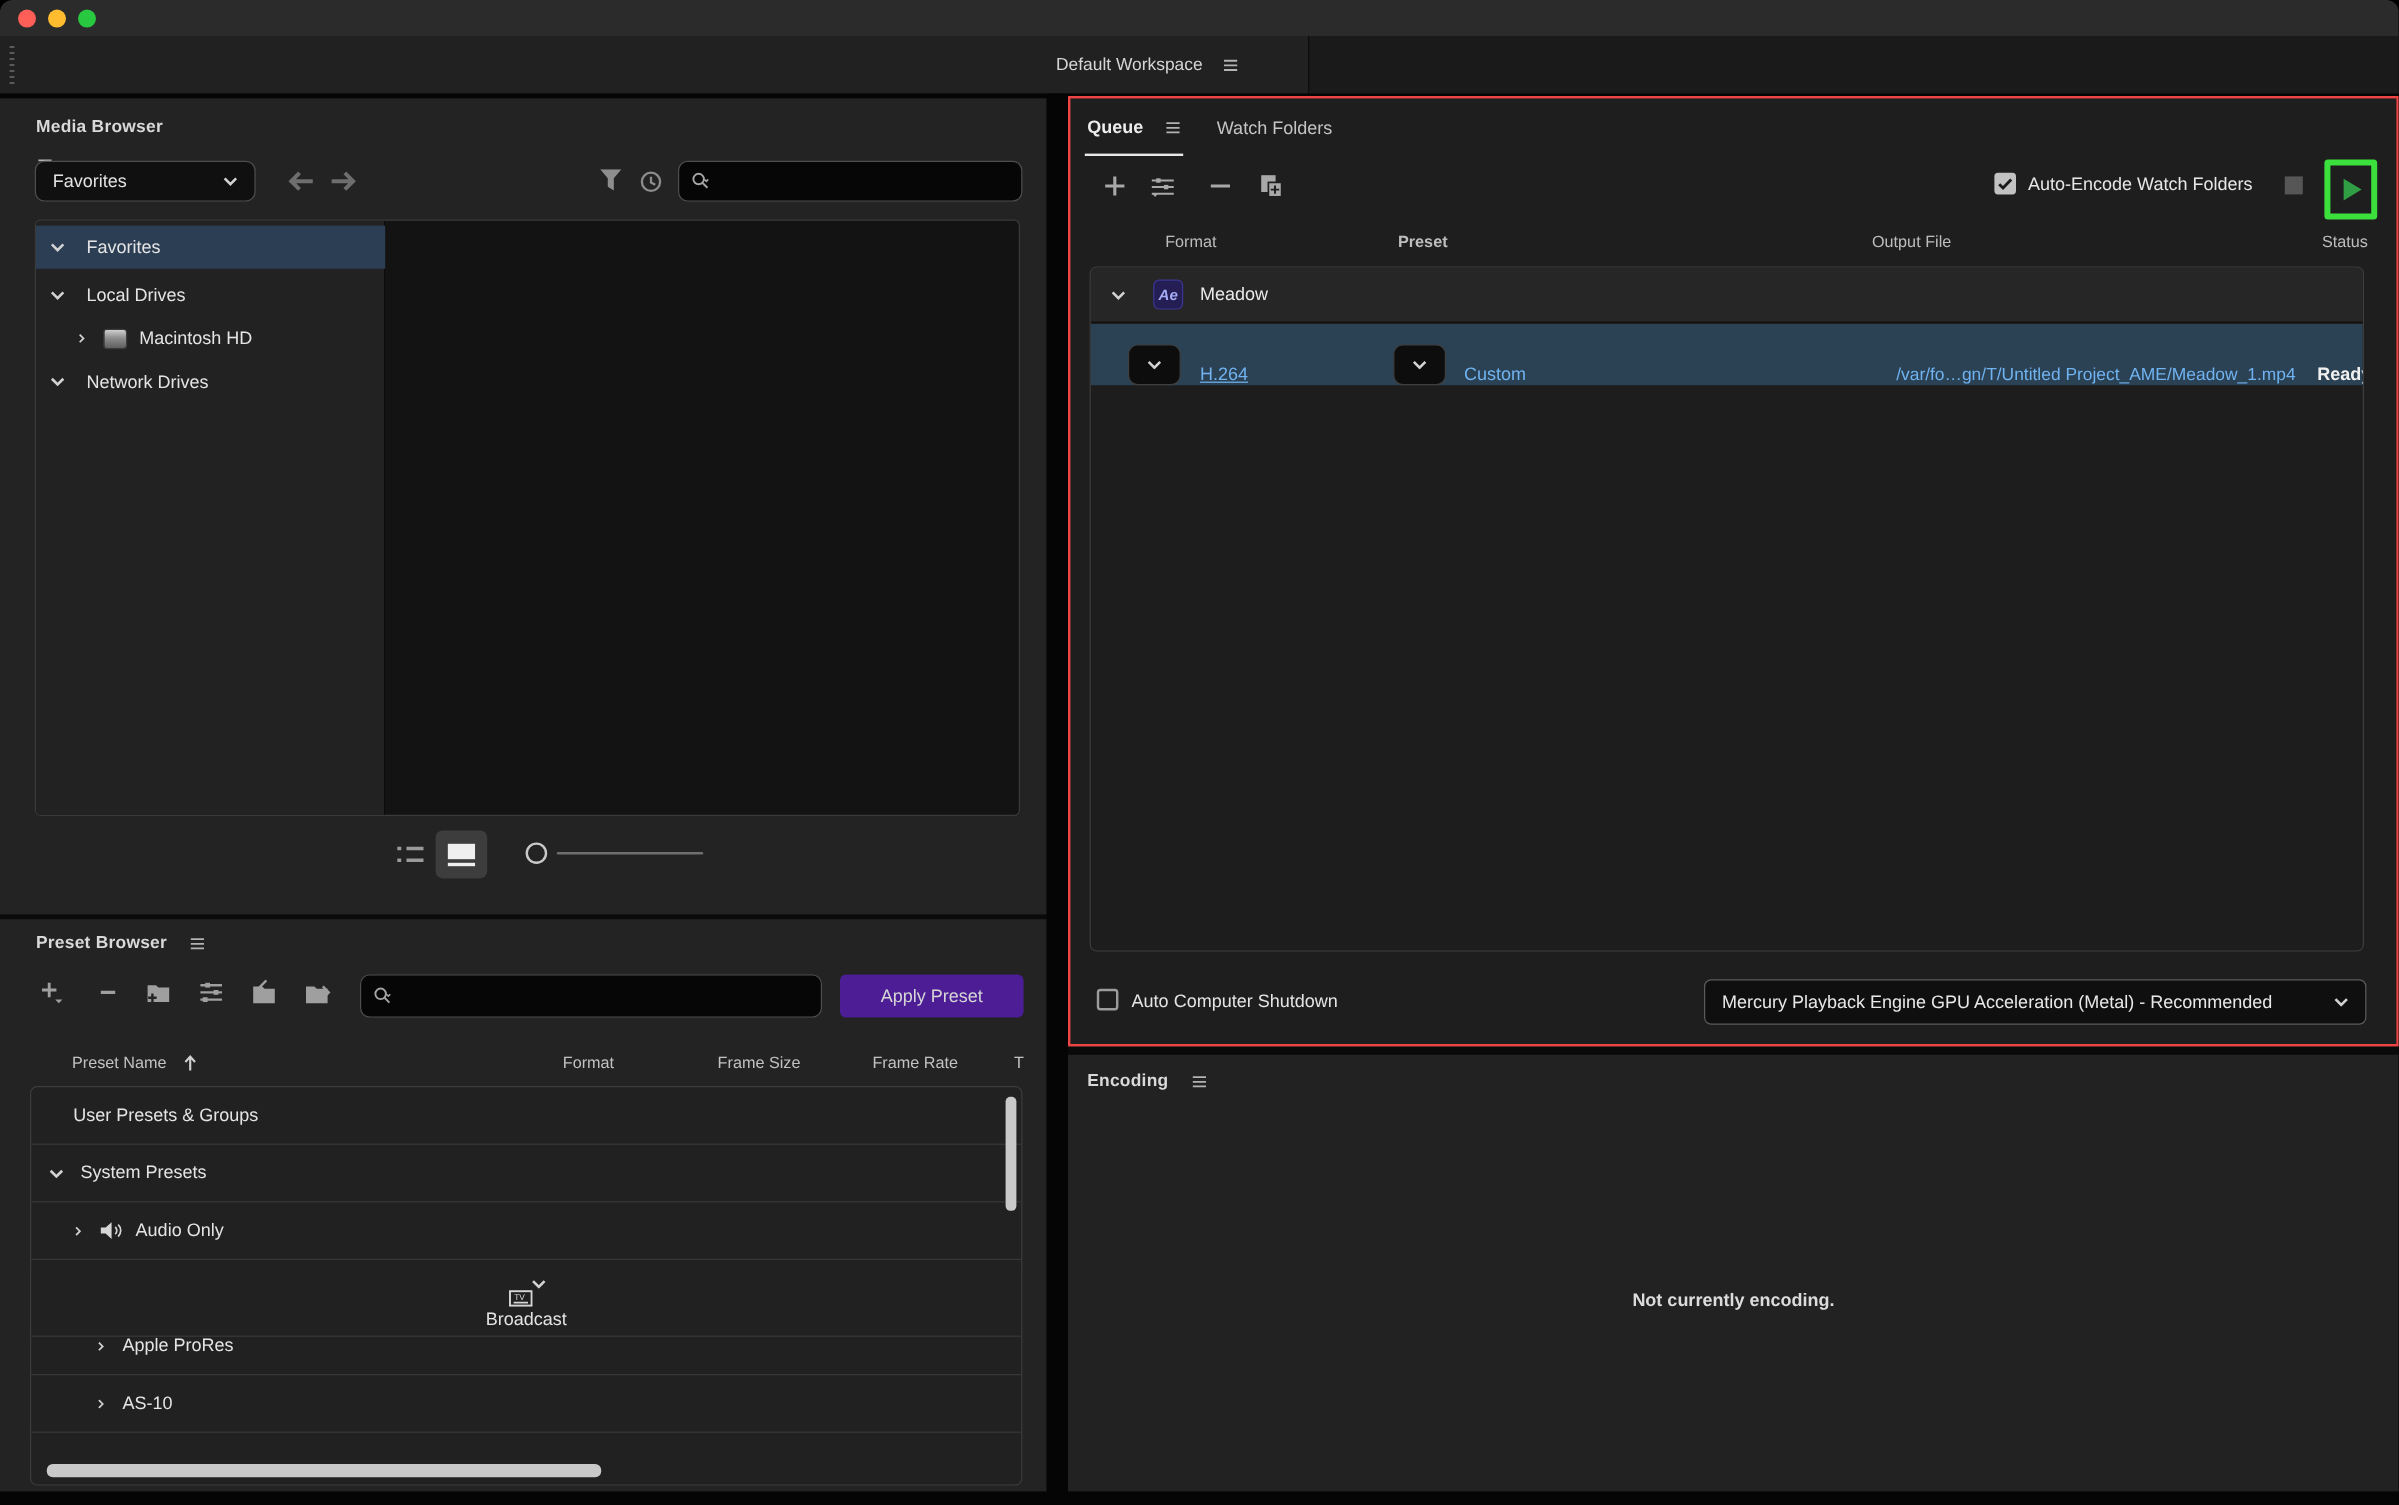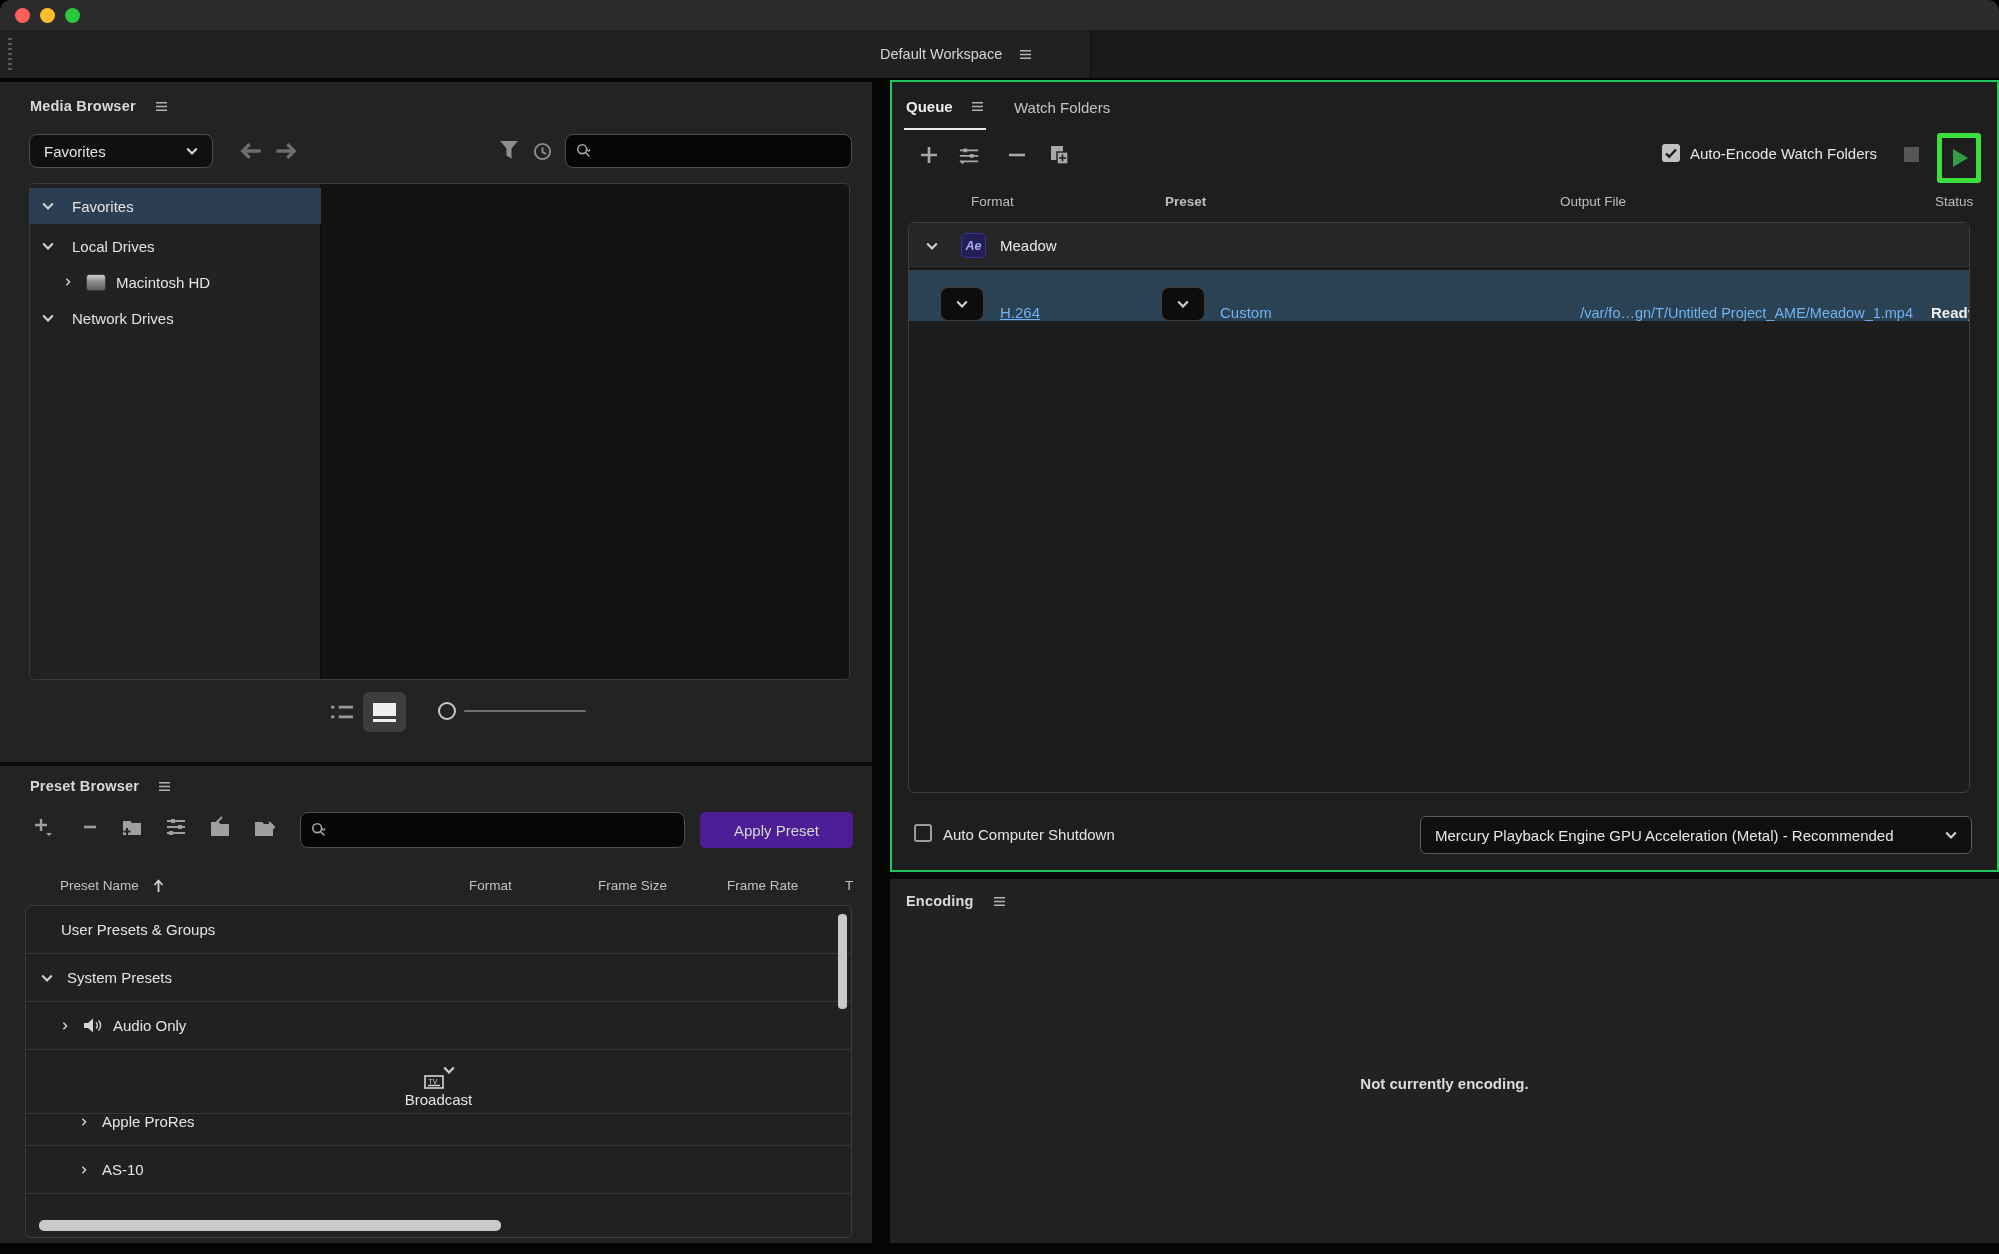--- a/index.html
+++ b/index.html
@@ -25,21 +25,21 @@
   #bottom-strip { position:absolute; left:0; top:1243px; width:1999px; height:11px; background:#050505; }
 
   
   .ham { display:inline-block; width:15px; height:11px; color:#b3b3b3; }
   .panel-title { font-size:14.5px; font-weight:700; color:#d9d9d9; letter-spacing:.2px; }
   .chev { display:inline-block; width:12px; height:8px; color:#d2d2d2; }
   svg { display:block; width:100%; height:100%; }
 
   
   #media-browser { position:absolute; left:0; top:82px; width:872px; height:680px; background:#232323; }
-  #mb-title-row { position:absolute; left:30px; top:16px; display:flex; align-items:center; gap:18px; }
+  #mb-title-row { position:absolute; left:30px; top:16px; display:flex; align-items:flex-start; gap:18px;flex-direction:column; }
   #mb-source { position:absolute; left:29px; top:52px; width:184px; height:34px; background:#101010; border:1px solid #4e4e4e; border-radius:8px; display:flex; align-items:center; justify-content:space-between; padding:0 14px; color:#e2e2e2; font-size:15px; }
   #mb-back { position:absolute; left:240px; top:60px; width:22px; height:18px; color:#6e6e6e; }
   #mb-fwd  { position:absolute; left:275px; top:60px; width:22px; height:18px; color:#6e6e6e; }
   #mb-filter { position:absolute; left:500px; top:59px; width:18px; height:19px; color:#8d8d8d; }
   #mb-eye    { position:absolute; left:533px; top:60px; width:19px; height:19px; color:#8d8d8d; }
   .searchbox { background:#060606; border:1px solid #4e4e4e; border-radius:8px; display:flex; align-items:center; padding:0 10px; gap:4px; }
   .searchbox input { background:transparent; border:none; outline:none; color:#ddd; font-size:14px; flex:1; height:100%; font-family:inherit; }
   #mb-search { position:absolute; left:565px; top:52px; width:287px; height:34px; }
   .mag { width:16px; height:16px; color:#a5a5a5; flex:0 0 auto; }
 
@@ -83,21 +83,21 @@
   #pbr-1 { top:48px; }  #pbr-1 .chev { margin-left:15px; margin-right:14px; }
   #pbr-2 { top:96px; }  #pbr-2 .chev { margin-left:33px; margin-right:12px; }
   #pbr-3 { top:160px;flex-direction:column; } #pbr-3 .chev { margin-left:33px; margin-right:12px; }
   #pbr-4 { top:192px; } #pbr-4 .chev { margin-left:52px; margin-right:12px; }
   #pbr-5 { top:240px; } #pbr-5 .chev { margin-left:52px; margin-right:12px; }
   .row-icon { width:20px; height:17px; margin-right:10px; color:#d6d6d6; flex:0 0 auto; }
   #pb-vscroll { position:absolute; right:4px; top:8px; width:9px; height:95px; background:#c9c9c9; border-radius:4px; }
   #pb-hscroll { position:absolute; left:13px; bottom:6px; width:462px; height:11px; background:#c9c9c9; border-radius:5px; }
 
   
-  #queue-panel { position:absolute; left:890px; top:80px; width:1109px; height:792px; background:#1e1e1e; border:2px solid #22c55e; }
+  #queue-panel { position:absolute; left:890px; top:80px; width:1109px; height:792px; background:#1e1e1e; border:2px solid #ef4444; }
   .q { position:absolute; } 
   #q-tab-queue { left:14px; top:16px; display:flex; align-items:center; gap:17px; color:#ececec; font-size:15px; font-weight:700; }
   #q-tab-underline { left:12px; top:46px; width:82px; height:2px; background:#e8e8e8; }
   #q-tab-watch { left:122px; top:17px; color:#c4c4c4; font-size:15px; }
   .q-tool { top:62px; width:22px; height:22px; color:#a8a8a8; }
   #q-add { left:26px; } #q-addpreset { left:66px; } #q-remove { left:114px; } #q-dup { left:156px; }
   .checkbox { width:18px; height:18px; border-radius:3px; }
   .checkbox.checked { background:#c2c2c2; color:#1b1b1b; }
   .checkbox.unchecked { background:transparent; border:2px solid #9c9c9c; }
   #q-autoencode-box { left:770px; top:62px; }

